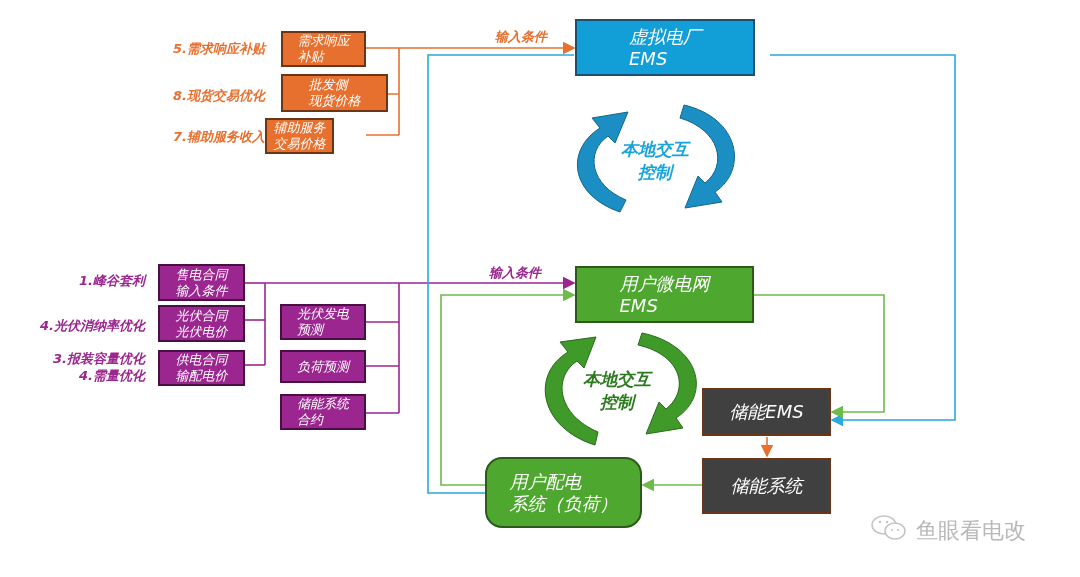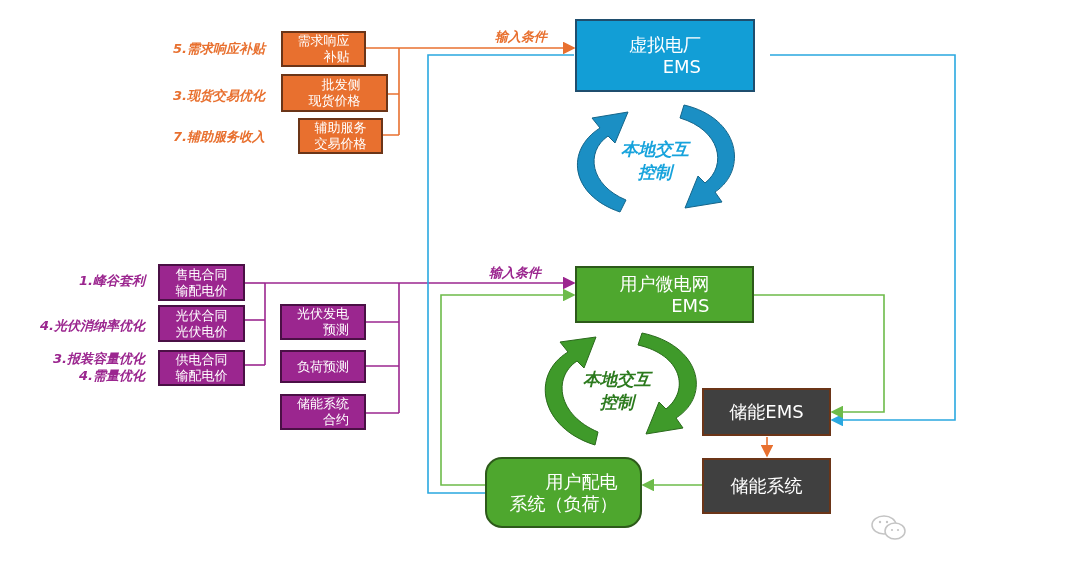--- a/index.html
+++ b/index.html
@@ -1,20 +1,20 @@
 <!DOCTYPE html>
 <html><head>
 <meta charset="utf-8">
 <style>
   html, body { margin: 0; padding: 0; background: #ffffff; }
   body { width: 1080px; height: 577px; position: relative; overflow: hidden;
          font-family: "DejaVu Sans", "Liberation Sans", sans-serif; }
   #lines { position: absolute; left: 0; top: 0; width: 1080px; height: 577px; }
   .box { position: absolute; display: flex; align-items: center; justify-content: center;
-         text-align: right; color: #ffffff; box-sizing: border-box; line-height: 1.2; white-space: pre-line; }
+         text-align: left; color: #ffffff; box-sizing: border-box; line-height: 1.2; white-space: pre-line; font-style: italic; }
   .box.orange-s { background: #e8702f; border: 2px solid #6b3518; font-size: 13px; }
   .box.purple-s { background: #9b268f; border: 2px solid #4a1045; font-size: 13px; }
   .box.blue { background: #129ed6; border: 2px solid #1f4e6e; font-size: 18px; }
   .box.green { background: #4ea72e; border: 2px solid #2d5a1a; font-size: 18px; }
   .box.orange-l { background: #404040; border: 2px solid #6b3518; font-size: 18px; }
   .label { position: absolute; font-style: italic; font-weight: bold; font-size: 13px; white-space: nowrap; }
   .label.orange { color: #e8702f; }
   .label.purple { color: #9b268f; }
   .label.right { text-align: right; }
   .cycle-text { position: absolute; font-style: italic; font-weight: bold; font-size: 17px; text-align: center; line-height: 1.35; white-space: pre-line; }
@@ -76,45 +76,45 @@
     <path d="M684,105 C740,118 748,170 715,192 L722,202 L685,208 L698,176 L705,183 C728,165 720,130 680,118 Z" fill="#1b8fc4" stroke="#14658a" stroke-width="1"></path>
   </g>
 
   <g>
     <path d="M595,445 C540,428 530,375 568,352 L560,342 L596,337 L584,368 L577,361 C552,378 558,415 598,432 Z" fill="#3f9a2a" stroke="#2a6a1c" stroke-width="1"></path>
     <path d="M642,333 C700,345 712,395 676,418 L683,428 L646,434 L659,402 L666,409 C690,390 682,355 638,345 Z" fill="#3f9a2a" stroke="#2a6a1c" stroke-width="1"></path>
   </g>
 </svg>
 
 <div class="label orange right" style="right:815px; top:40px;">5.需求响应补贴</div>
-<div class="label orange right" style="right:815px; top:87px;">3.现货交易优化</div>
+<div class="label orange right" style="right:815px; top:87px;">8.现货交易优化</div>
 <div class="label orange right" style="right:815px; top:128px;">7.辅助服务收入</div>
 
 <div class="box orange-s" style="left:281px; top:31px; width:85px; height:36px;">需求响应
 补贴</div>
 <div class="box orange-s" style="left:281px; top:74px; width:107px; height:38px;">批发侧
 现货价格</div>
-<div class="box orange-s" style="left:298px; top:118px; width:85px; height:36px;">辅助服务
+<div class="box orange-s" style="left:265px; top:118px; width:69px; height:36px;">辅助服务
 交易价格</div>
 
 <div class="label orange" style="left:495px; top:28px;">输入条件</div>
 
-<div class="box blue" style="left:575px; top:19px; width:180px; height:73px;">虚拟电厂
+<div class="box blue" style="left:575px; top:19px; width:180px; height:57px;">虚拟电厂
 EMS</div>
 
 <div class="cycle-text" style="left:610px; top:138px; width:90px; color:#17a3dc;">本地交互
 控制</div>
 
 <div class="label purple right" style="right:935px; top:272px;">1.峰谷套利</div>
 <div class="label purple right" style="right:935px; top:317px;">4.光伏消纳率优化</div>
 <div class="label purple right" style="right:935px; top:350px;">3.报装容量优化</div>
 <div class="label purple right" style="right:935px; top:367px;">4.需量优化</div>
 
 <div class="box purple-s" style="left:158px; top:264px; width:87px; height:37px;">售电合同
-输配电价</div>
+输入条件</div>
 <div class="box purple-s" style="left:158px; top:305px; width:87px; height:37px;">光伏合同
 光伏电价</div>
 <div class="box purple-s" style="left:158px; top:350px; width:87px; height:36px;">供电合同
 输配电价</div>
 
 <div class="box purple-s" style="left:280px; top:304px; width:86px; height:36px;">光伏发电
 预测</div>
 <div class="box purple-s" style="left:280px; top:350px; width:86px; height:33px;">负荷预测</div>
 <div class="box purple-s" style="left:280px; top:394px; width:86px; height:36px;">储能系统
 合约</div>
@@ -136,13 +136,14 @@
   <span>
     <svg width="40" height="30" viewBox="0 0 40 30">
       <ellipse cx="14" cy="12" rx="12" ry="9" fill="none" stroke="#c4c4c4" stroke-width="1.5"></ellipse>
       <ellipse cx="25" cy="18" rx="10" ry="8" fill="#ffffff" stroke="#c4c4c4" stroke-width="1.5"></ellipse>
       <circle cx="10" cy="9" r="1.2" fill="#c4c4c4"></circle>
         <circle cx="17" cy="9" r="1.2" fill="#c4c4c4"></circle>
       <circle cx="22" cy="17" r="1.1" fill="#c4c4c4"></circle>
         <circle cx="28" cy="17" r="1.1" fill="#c4c4c4"></circle>
     </svg>
   </span>
+  <span>鱼眼看电改</span>
 </div>
 
 </body></html>

